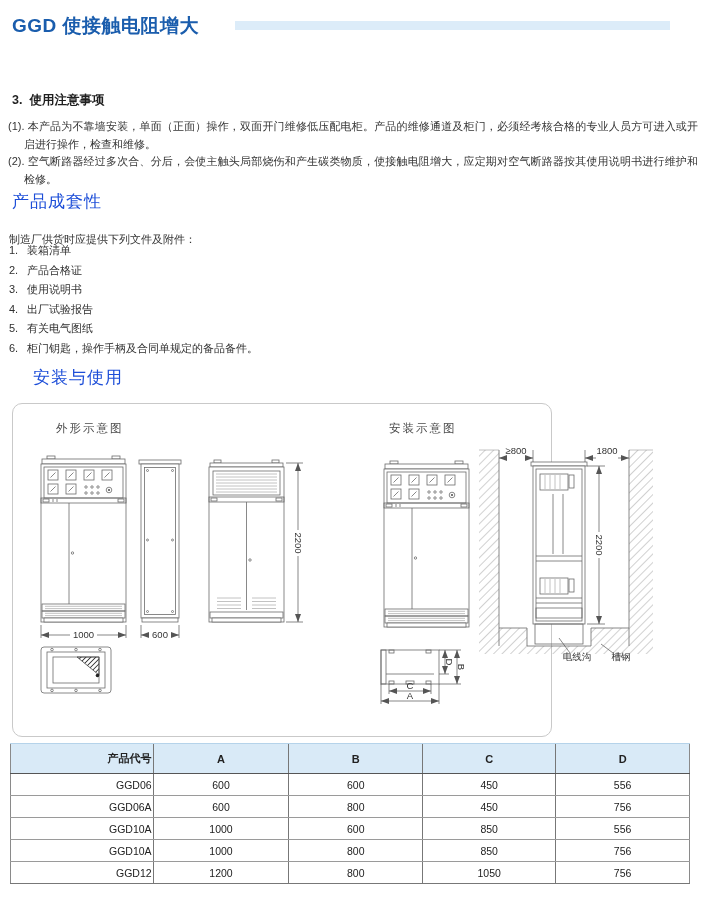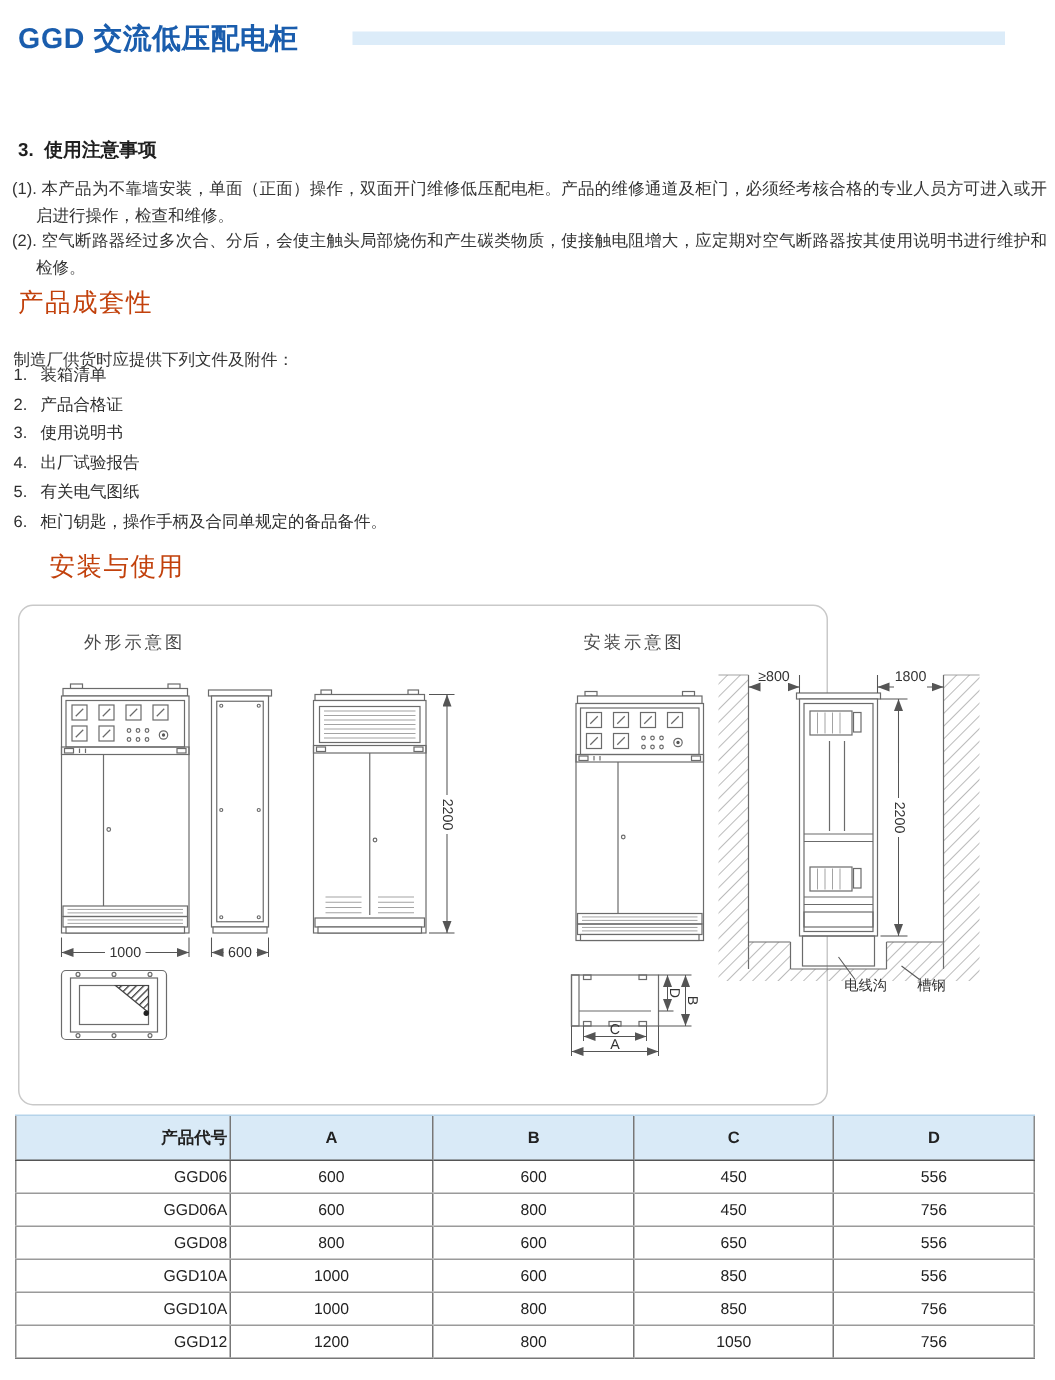--- a/index.html
+++ b/index.html
@@ -16,21 +16,21 @@
     position:absolute;left:235px;top:21px;width:435px;height:9px;background:#dcecf9;
   }
   .notes{position:absolute;left:8px;top:64px;width:690px;margin-top:28px;}
   .notes-heading{font-size:12.5px;font-weight:bold;color:#1f1f1f;margin:0 0 9px 4px;}
   .notes-heading .num{margin-right:7px;}
   .note-p{
     font-size:11px;line-height:17.5px;color:#333;margin:0;
     padding-left:16px;text-indent:-16px;text-align:justify;
   }
   .sec-heading{
-    position:absolute;left:12px;font-size:17px;font-weight:400;color:#c2410c;
+    position:absolute;left:12px;font-size:17px;font-weight:400;color:#1d4ed8;
     letter-spacing:1px;white-space:nowrap;
   }
   #h-complete{top:190px;}
   #h-install{top:366px;margin-left:21px;}
   .intro-line{position:absolute;left:9px;top:232px;font-size:11px;color:#333;}
   .doc-list{position:absolute;left:9px;top:241px;width:600px;font-size:11px;color:#2f2f2f;}
   .doc-item{line-height:19.5px;display:flex;}
   .doc-item .mk{width:18px;flex:0 0 18px;}
   .diagram-panel{
     position:absolute;left:12px;top:403px;width:540px;height:334px;
@@ -55,21 +55,21 @@
   .dims-table td{
     height:19px;font-size:10.5px;color:#222;text-align:center;
     border-left:1px solid #777;border-bottom:1px solid #9a9a9a;margin-left:32px;
   }
   .dims-table th:first-child,.dims-table td:first-child{border-left:none;text-align:right;}
   .dims-table tbody tr:last-child td{border-bottom:1.5px solid #777;}
 </style>
 </head>
 <body>
 
-<div class="page-title">GGD 交流低压配电柜</div>
+<div class="page-title">GGD 使接触电阻增大</div>
 <div class="title-bar"></div>
 
 <div class="notes">
   <div class="notes-heading">
     <span class="num">3.</span><span>使用注意事项</span>
   </div>
   <p class="note-p"><span>(1).</span> <span>本产品为不靠墙安装，单面（正面）操作，双面开门维修低压配电柜。产品的维修通道及柜门，必须经考核合格的专业人员方可进入或开启进行操作，检查和维修。</span></p>
   <p class="note-p"><span>(2).</span> <span>空气断路器经过多次合、分后，会使主触头局部烧伤和产生碳类物质，使接触电阻增大，应定期对空气断路器按其使用说明书进行维护和检修。</span></p>
 </div>
 
@@ -363,27 +363,20 @@
         <td>556</td>
     </tr>
     <tr>
       <td>GGD06A</td>
         <td>600</td>
         <td>800</td>
         <td>450</td>
         <td>756</td>
     </tr>
     <tr>
-      <td>GGD08</td>
-        <td>800</td>
-        <td>600</td>
-        <td>650</td>
-        <td>556</td>
-    </tr>
-    <tr>
       <td>GGD10A</td>
         <td>1000</td>
         <td>600</td>
         <td>850</td>
         <td>556</td>
     </tr>
     <tr>
       <td>GGD10A</td>
         <td>1000</td>
         <td>800</td>

